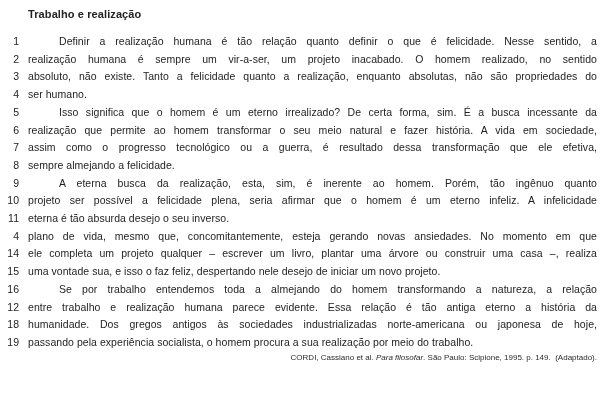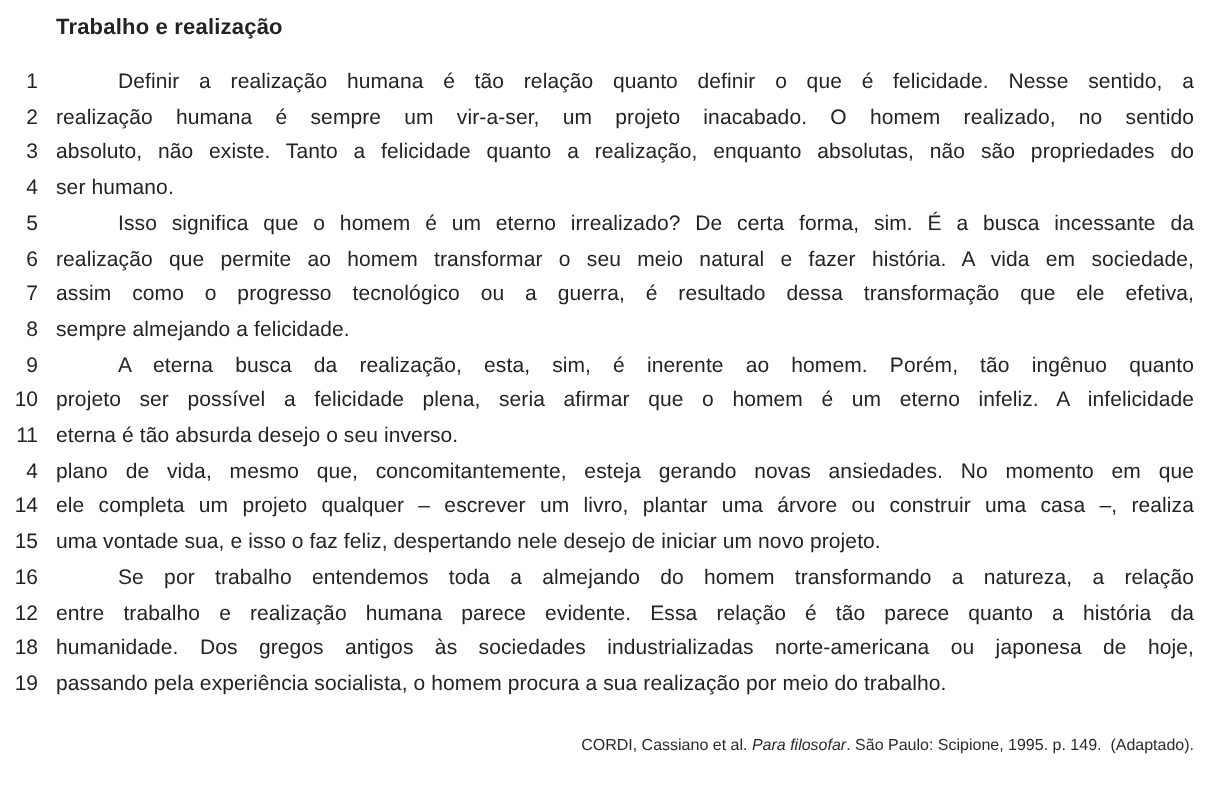--- a/index.html
+++ b/index.html
@@ -38,21 +38,21 @@
     margin-left: 9px;
     font-size: 10.5px;
     line-height: 17.7px;
     text-align: justify;
     text-align-last: justify;
     letter-spacing: 0.05px;
   }
   .text.indent { text-indent: 31px; }
   .text.lastline { text-align-last: left; }
   .citation {
-    margin-top: 16px;
+    margin-top: 1px;
     text-align: right;
     font-size: 8px;
     line-height: 10px;
     white-space: pre-wrap;
     color: #2a2a2a;
   }
   .citation i { font-style: italic; }
 </style>
 </head>
 <body>
@@ -116,21 +116,21 @@
       <div class="line">
         <span class="num">15</span>
         <div class="text lastline">uma vontade sua, e isso o faz feliz, despertando nele desejo de iniciar um novo projeto.</div>
       </div>
       <div class="line">
         <span class="num">16</span>
         <div class="text indent">Se por trabalho entendemos toda a almejando do homem transformando a natureza, a relação</div>
       </div>
       <div class="line">
         <span class="num">12</span>
-        <div class="text">entre trabalho e realização humana parece evidente. Essa relação é tão parece quanto a história da</div>
+        <div class="text">entre trabalho e realização humana parece evidente. Essa relação é tão antiga eterno a história da</div>
       </div>
       <div class="line">
         <span class="num">18</span>
         <div class="text">humanidade. Dos gregos antigos às sociedades industrializadas norte-americana ou japonesa de hoje,</div>
       </div>
       <div class="line">
         <span class="num">19</span>
         <div class="text lastline">passando pela experiência socialista, o homem procura a sua realização por meio do trabalho.</div>
       </div>
     </div>

